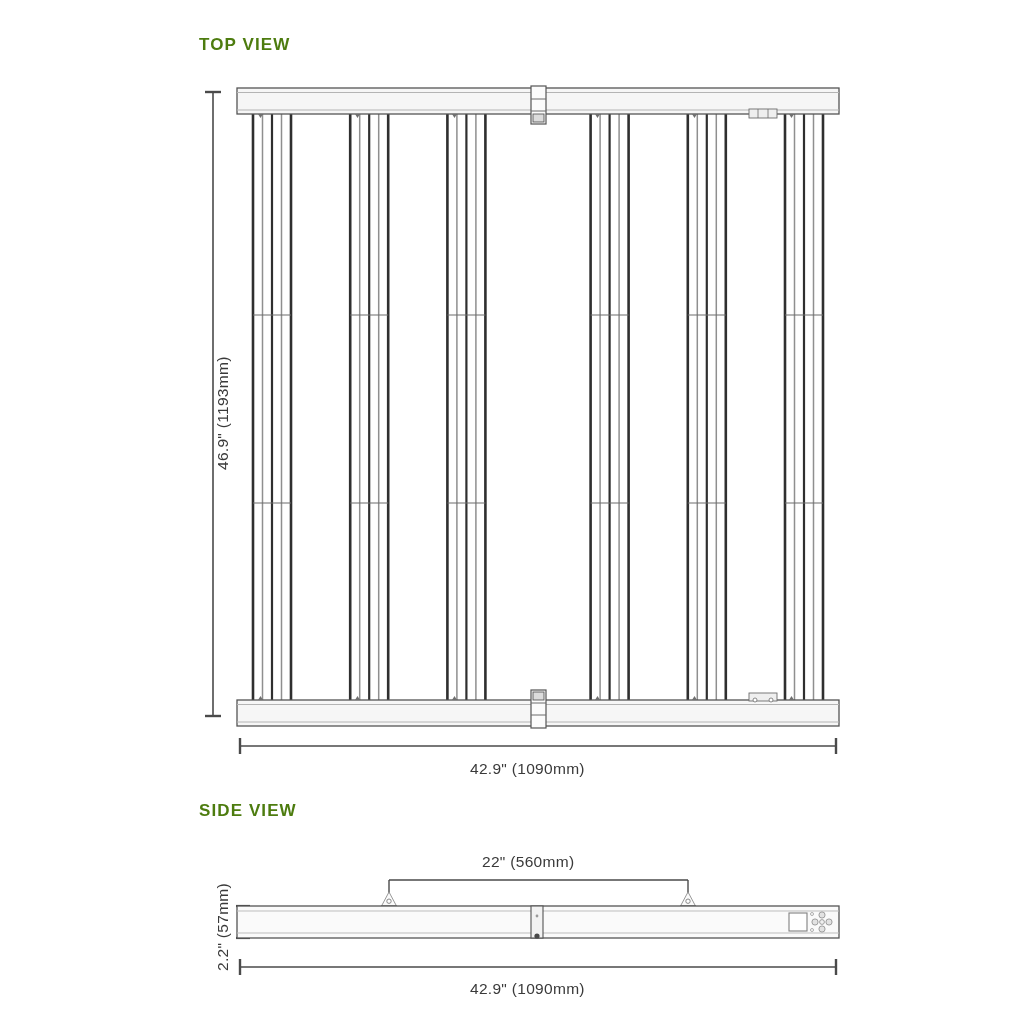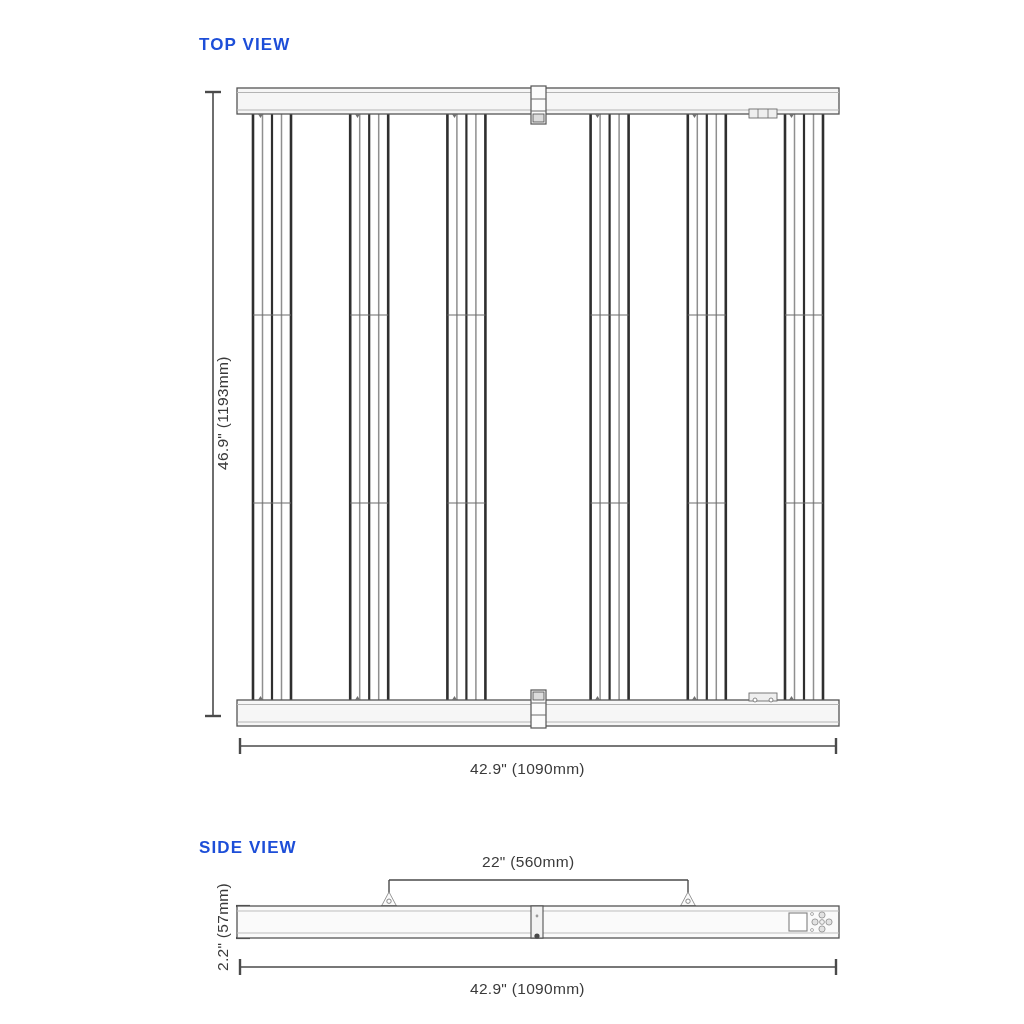--- a/index.html
+++ b/index.html
@@ -22,25 +22,25 @@
     left: 0;
     width: 1024px;
     height: 1024px;
   }
   .view-title {
     position: absolute;
     font-family: "Liberation Sans", sans-serif;
     font-weight: bold;
     font-size: 17px;
     letter-spacing: 1.1px;
-    color: #1d4ed8;
+    color: #4d7c0f;
     white-space: nowrap;
   }
   #top-view-title { left: 199px; top: 35px; }
-  #side-view-title { left: 199px; top: 838px; text-align: center; }
+  #side-view-title { left: 199px; top: 801px; text-align: center; }
 
   .dim-label {
     position: absolute;
     font-family: "Liberation Sans", sans-serif;
     font-size: 15.5px;
     letter-spacing: 0.3px;
     color: #3a3a3a;
     white-space: nowrap;
   }
   .dim-label.vertical {

